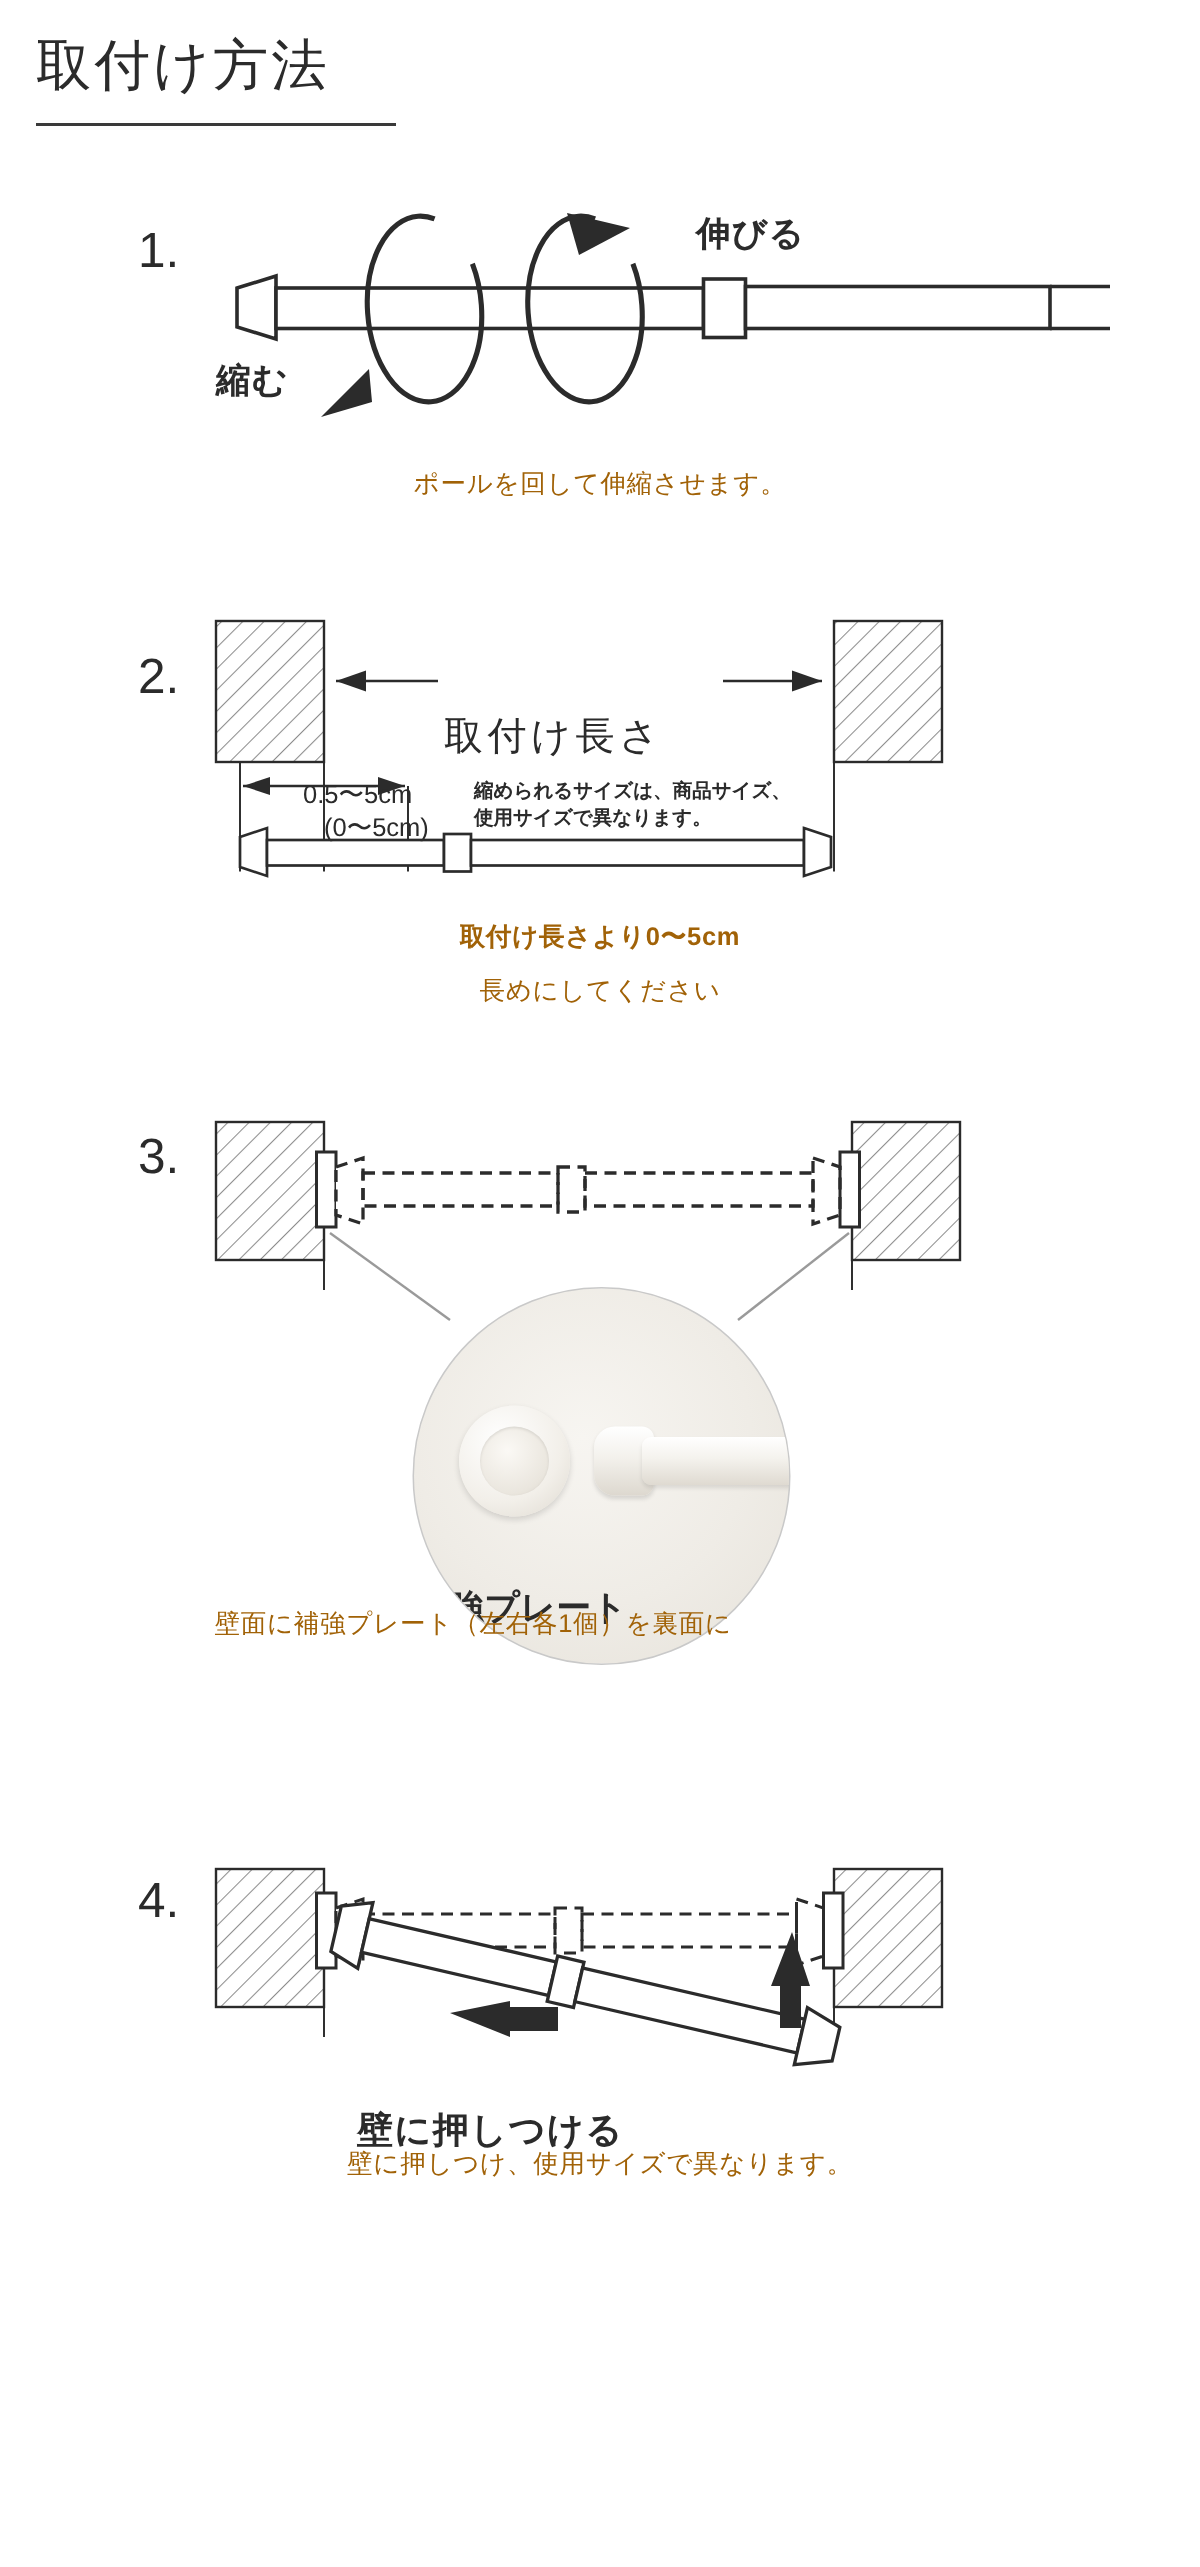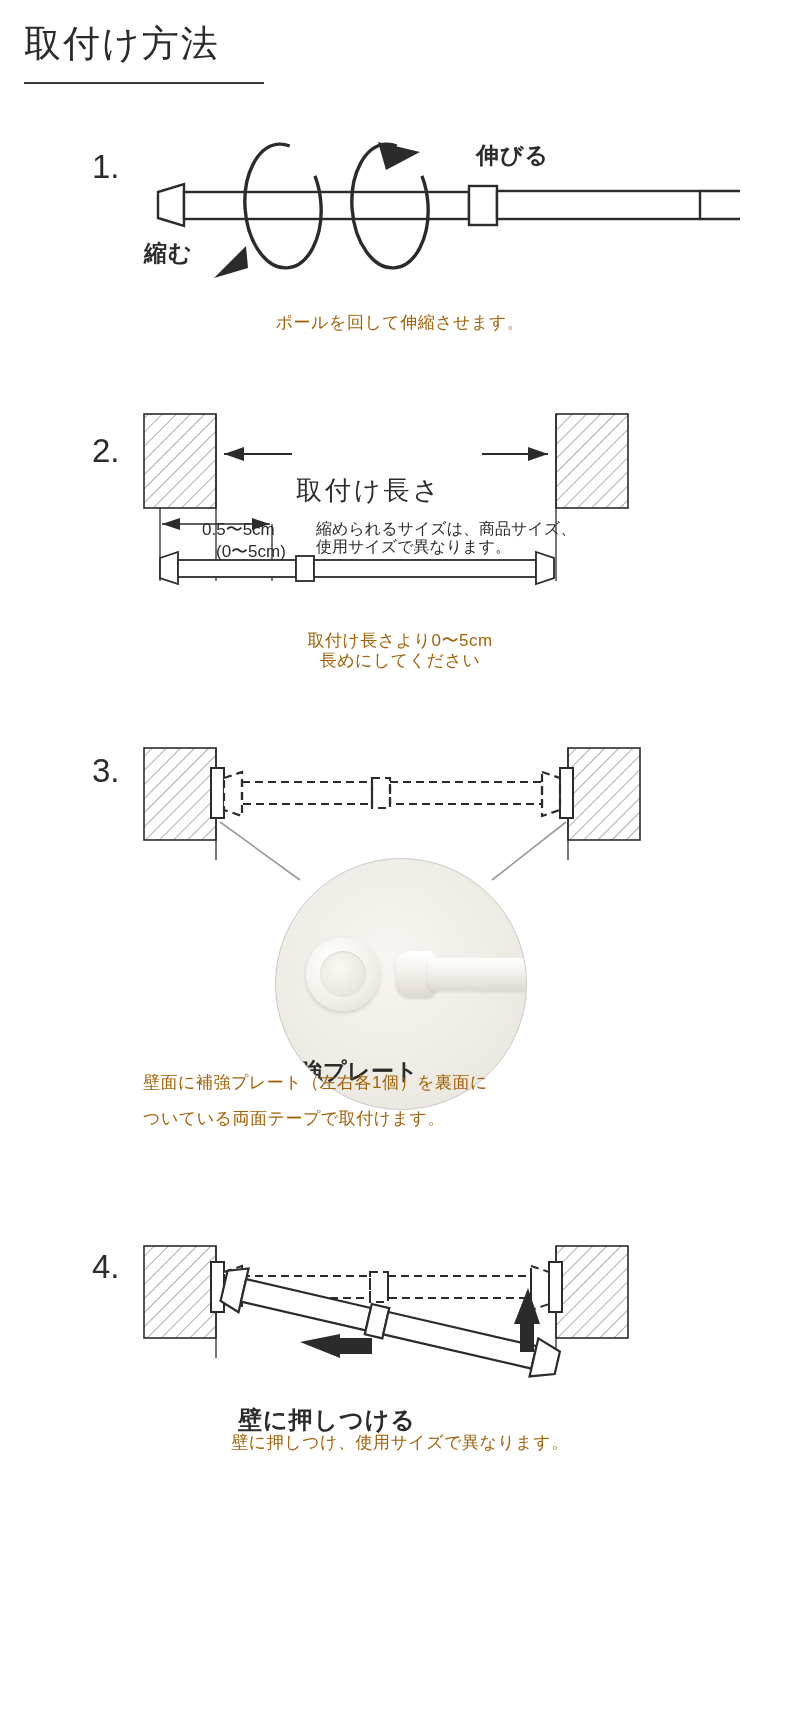--- a/index.html
+++ b/index.html
@@ -70,21 +70,21 @@
   svg { display: block; }
 
   .lbl {
     position: absolute;
     font-size: 23px;
     color: #2b2b2b;
     white-space: nowrap;
   }
   .lbl.bold { font-weight: bold; letter-spacing: 1px;}
   .lbl.small { font-size: 17px; }
-  .lbl.tiny { font-size: 16px; line-height: 1.35; }
+  .lbl.tiny { font-size: 13px; line-height: 1.35; font-weight: bold; }
 
   
   .zoom-circle {
     position: absolute;
     width: 250px;
     height: 250px;
     border-radius: 50%;
     background: radial-gradient(circle at 45% 40%, #f7f5f1 0%, #efece6 55%, #e6e2da 100%);
     border: 1px solid #c9c9c9;
     overflow: hidden;
@@ -146,21 +146,21 @@
 <div class="page">
 
   <div class="header">
     <div class="header-title">取付け方法</div>
     <div class="header-rule"></div>
   </div>
 
   <div class="step" style="top:120px; height:250px;">
     <div class="step-num" style="left:92px; top:28px;">1.</div>
 
-    <div class="lbl bold" style="left:476px; top:20px;">伸びる</div>
+    <div class="lbl bold" style="left:464px; top:20px;">伸びる</div>
     <div class="lbl bold" style="left:144px; top:118px;">縮む</div>
 
     <svg width="800" height="200" style="position:absolute; left:0; top:10px;">
 
       <path d="M158,62 L184,54 L184,96 L158,88 Z" fill="#ffffff" stroke="#2b2b2b" stroke-width="2.4"></path>
 
       <rect x="184" y="62" width="285" height="27" fill="#ffffff" stroke="#2b2b2b" stroke-width="2.4"></rect>
 
       <rect x="469" y="56" width="28" height="39" fill="#ffffff" stroke="#2b2b2b" stroke-width="2.4"></rect>
 
@@ -214,21 +214,21 @@
       <rect x="314" y="154" width="222" height="17" fill="#ffffff" stroke="#2b2b2b" stroke-width="1.8"></rect>
       <path d="M536,146 L554,152 L554,172 L536,178 Z" fill="#ffffff" stroke="#2b2b2b" stroke-width="1.8"></path>
     </svg>
 
     <div class="lbl" style="left:296px; top:30px; font-size:26px; letter-spacing:3px;margin-top:43px;">取付け長さ</div>
     <div class="lbl small" style="left:202px; top:118px;">0.5〜5cm</div>
     <div class="lbl small" style="left:216px; top:140px;">(0〜5cm)</div>
     <div class="lbl tiny" style="left:316px; top:118px;">縮められるサイズは、商品サイズ、</div>
     <div class="lbl tiny" style="left:316px; top:136px;">使用サイズで異なります。</div>
 
-    <div class="caption" style="top:228px;">取付け長さより0〜5cm</div>
+    <div class="caption" style="top:212px;font-weight:bold;">取付け長さより0〜5cm</div>
     <div class="caption" style="top:248px;">長めにしてください</div>
   </div>
 
   <div class="step" style="top:730px; height:430px;">
     <div class="step-num" style="left:92px; top:22px;">3.</div>
 
     <svg width="800" height="320" style="position:absolute; left:0; top:0;">
       <defs>
         <pattern id="hatch3" width="10" height="10" patternUnits="userSpaceOnUse" patternTransform="rotate(45)">
           <line x1="0" y1="0" x2="0" y2="10" stroke="#8c8c8c" stroke-width="1.4"></line>
@@ -254,21 +254,20 @@
     </svg>
 
     <div class="zoom-circle" style="left:275px; top:128px;">
       <div class="plate"></div>
       <div class="pole-cap"></div>
       <div class="pole-body"></div>
       <div class="zoom-label">補強プレート</div>
     </div>
 
     <div class="caption left" style="left:143px; top:340px; width:540px;">壁面に補強プレート（左右各1個）を裏面に</div>
-    <div class="caption left" style="left:143px; top:376px; width:540px;">ついている両面テープで取付けます。</div>
   </div>
 
   <div class="step" style="top:1230px; height:300px;">
     <div class="step-num" style="left:92px; top:18px;">4.</div>
 
     <svg width="800" height="230" style="position:absolute; left:0; top:0;">
       <defs>
         <pattern id="hatch4" width="10" height="10" patternUnits="userSpaceOnUse" patternTransform="rotate(45)">
           <line x1="0" y1="0" x2="0" y2="10" stroke="#8c8c8c" stroke-width="1.4"></line>
         </pattern>

